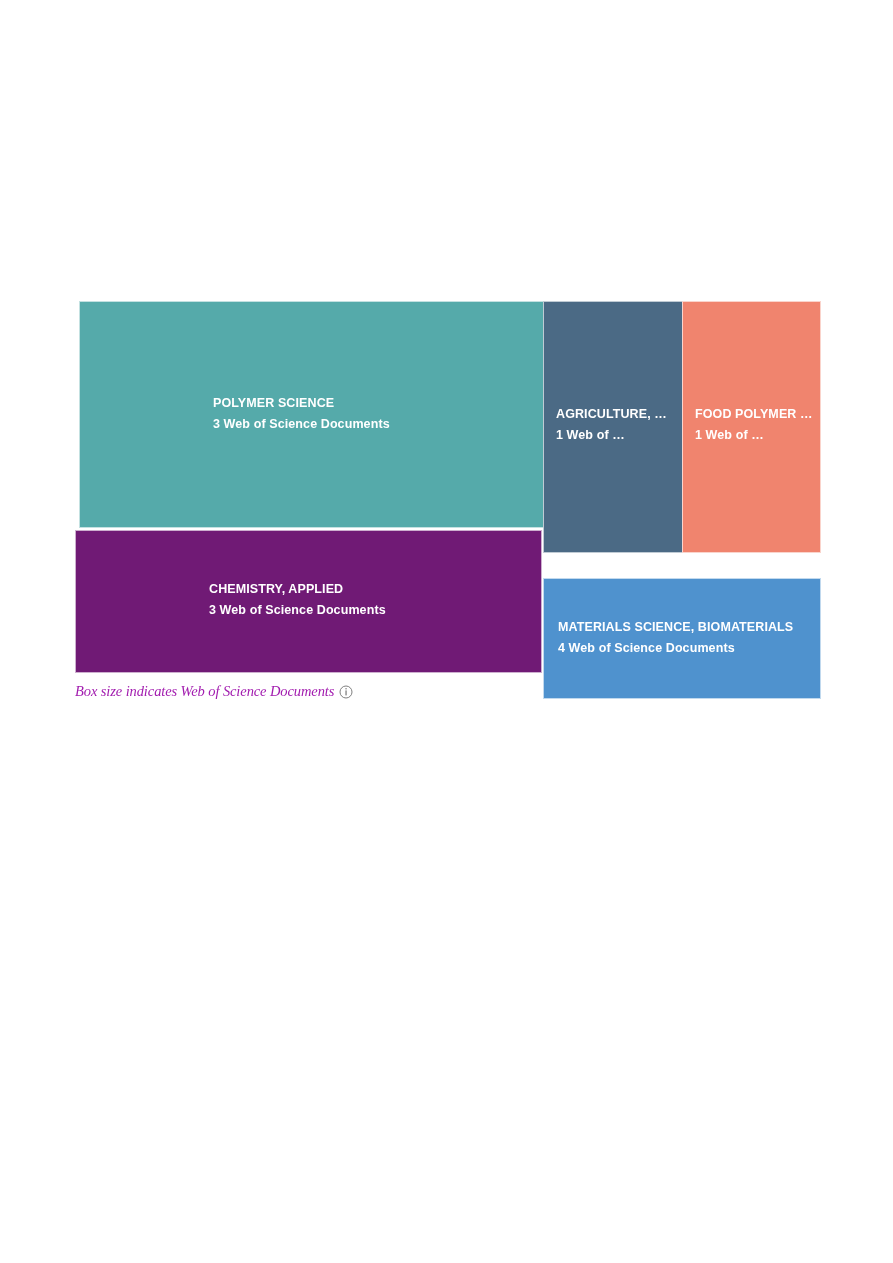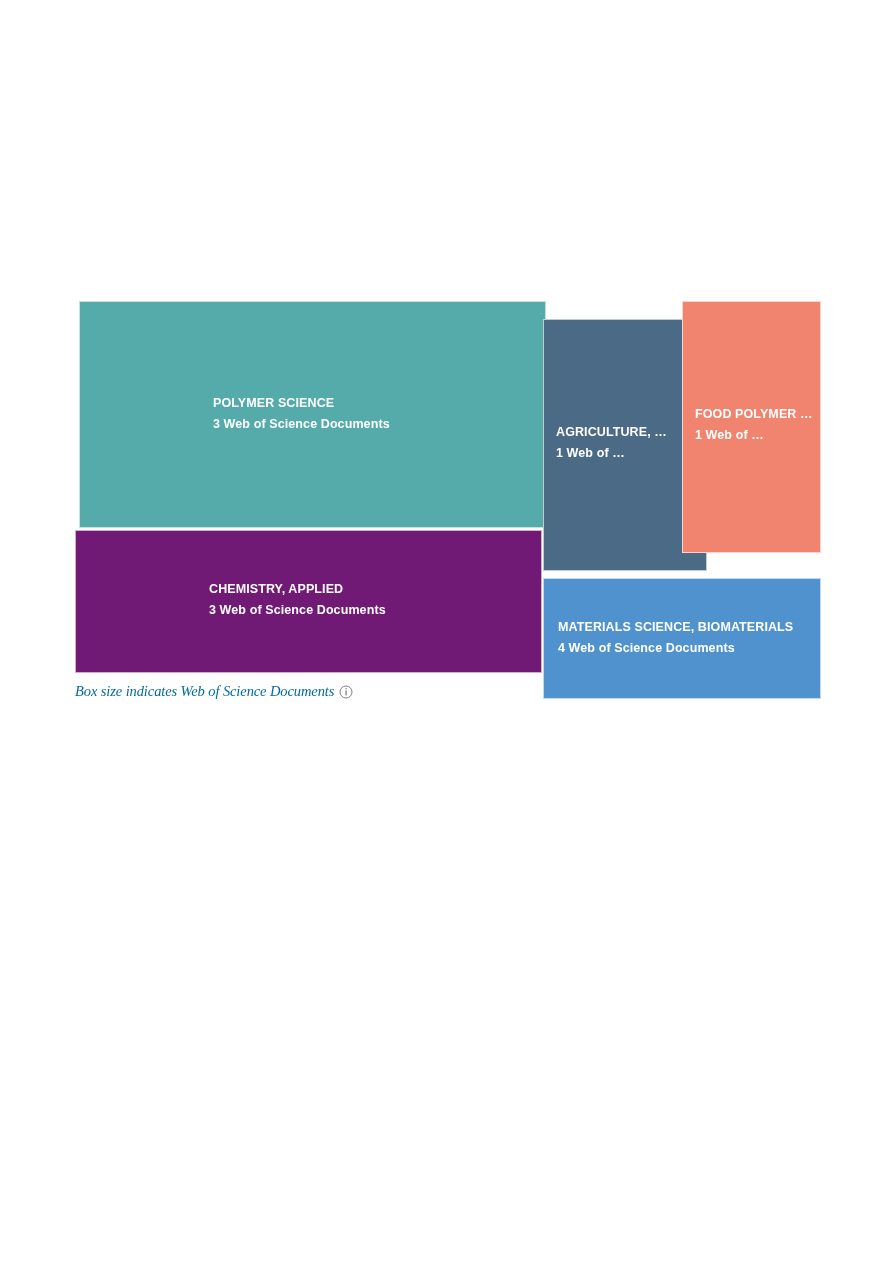--- a/index.html
+++ b/index.html
@@ -80,21 +80,21 @@
     left: 4px;   top: 0px;    width: 467px; height: 227px;
   }
   #tile-polymer-science .tile-text { top: 95px; padding-left: 133px; }
 
   #tile-chemistry-applied {
     left: 0px;   top: 229px;  width: 467px; height: 143px;
   }
   #tile-chemistry-applied .tile-text { top: 52px; padding-left: 133px; }
 
   #tile-agriculture {
-    left: 468px; top: 18px;    width: 164px; height: 252px;
+    left: 468px; top: 0px;    width: 164px; height: 252px;
   }
   #tile-agriculture .tile-text { top: 106px; padding-left: 12px; }
 
   #tile-food-science {
     left: 607px; top: 0px;    width: 139px; height: 252px;
   }
   #tile-food-science .tile-text { top: 106px; padding-left: 12px; }
 
   #tile-materials-science {
     left: 468px; top: 253px;  width: 278px; height: 121px; margin-top: 24px;
@@ -103,21 +103,21 @@
 
   
   #caption {
     position: absolute;
     left: 0px;
     top: 378px;
     height: 24px;
     display: flex;
     align-items: center;
     gap: 5px;
-    color: #0369a1;
+    color: #a21caf;
     font-size: 14.5px;
     font-style: italic;
     font-family: "Liberation Serif", serif;
     white-space: nowrap;
   }
 
   #caption-text {
     font-style: italic;
     letter-spacing: -0.1px;
   }

